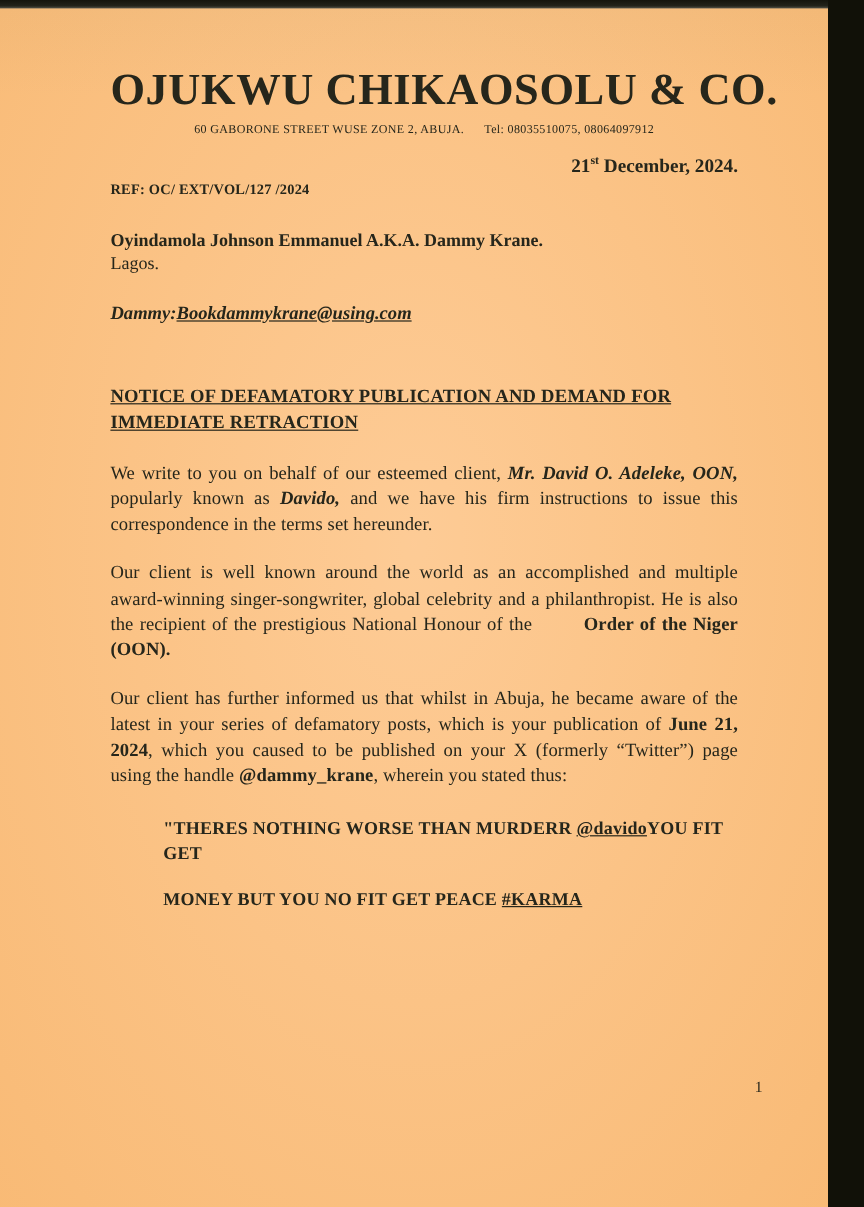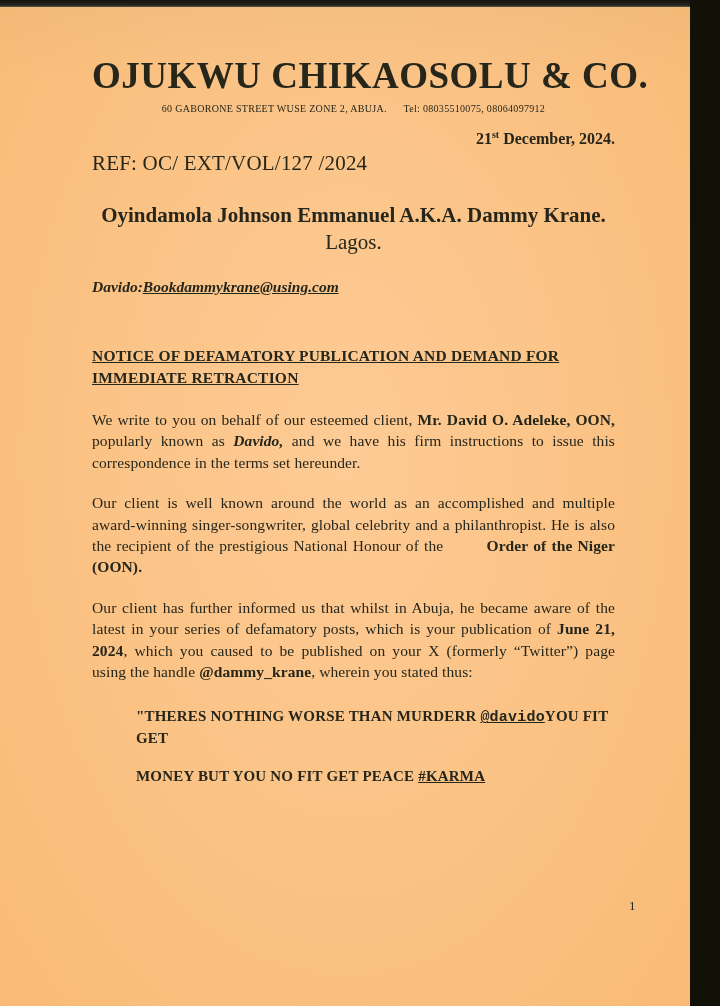--- a/index.html
+++ b/index.html
@@ -56,30 +56,29 @@
   }
   .firm-contact .phone { margin-left: 14px; }
   .date-line {
     text-align: right;
     font-weight: bold;
     font-size: 16px;
     margin-top: 15px;
     line-height: 1.2;
   }
   .ref-line {
-    font-weight: normal;
-    font-size: 21px;
+    font-weight: bold;
+    font-size: 12px;
     margin-top: 3px;
     letter-spacing: 0.2px;
   }
   .recipient {
     margin-top: 26px;
-    font-size: 21px;
+    font-size: 15px;
     line-height: 1.25;
-    text-align: center;
   }
   .recipient .name { font-weight: bold; }
   .delivery {
     margin-top: 22px;
     font-size: 15.5px;
     font-style: italic;
     font-weight: bold;
     line-height: 1.3;
   }
   .subject {
@@ -132,36 +131,36 @@
     <div class="date-line"><span>21</span><span style="vertical-align: super; font-size: 0.62em;">st</span><span> December, 2024.</span></div>
 
     <div class="ref-line">REF: OC/ EXT/VOL/127 /2024</div>
 
     <div class="recipient">
       <div class="name">Oyindamola Johnson Emmanuel A.K.A. Dammy Krane.</div>
       <div class="city">Lagos.</div>
     </div>
 
     <div class="delivery">
-      <div><span>Davido:</span><span style="text-decoration: underline;">Bookdammykrane@using.com</span></div>
+      <div><span>Dammy:</span><span style="text-decoration: underline;">Bookdammykrane@using.com</span></div>
     </div>
 
     <div class="subject">
       <div class="subject-line">NOTICE OF DEFAMATORY PUBLICATION AND DEMAND FOR</div>
       <div class="subject-line">IMMEDIATE RETRACTION</div>
     </div>
 
-    <div class="para"><span>We write to you on behalf of our esteemed client, </span><span style="font-weight: bold;">Mr. David O. Adeleke, OON,</span><span> popularly known as </span><span style="font-weight: bold; font-style: italic;">Davido,</span><span> and we have his firm instructions to issue this correspondence in the terms set hereunder.</span></div>
+    <div class="para"><span>We write to you on behalf of our esteemed client, </span><span style="font-weight: bold; font-style: italic;">Mr. David O. Adeleke, OON,</span><span> popularly known as </span><span style="font-weight: bold; font-style: italic;">Davido,</span><span> and we have his firm instructions to issue this correspondence in the terms set hereunder.</span></div>
 
     <div class="para"><span>Our client is well known around the world as an accomplished and multiple award-winning singer-songwriter, global celebrity and a philanthropist. He is also the recipient of the prestigious National Honour of the </span><span style="font-weight: bold; margin-left: 38px;">Order of the Niger (OON).</span></div>
 
 
     <div class="para"><span>Our client has further informed us that whilst in Abuja, he became aware of the latest in your series of defamatory posts, which is your publication of </span><span style="font-weight: bold;">June 21, 2024</span><span>, which you caused to be published on your X (formerly “Twitter”) page using the handle </span><span style="font-weight: bold;">@dammy_krane</span><span>, wherein you stated thus:</span></div>
 
     <div class="quote">
-      <div class="quote-line"><span>"THERES NOTHING WORSE THAN MURDERR </span><span style="text-decoration: underline; font-family: Liberation Mono, monospace;">@davido</span><span>YOU FIT GET</span></div>
+      <div class="quote-line"><span>"THERES NOTHING WORSE THAN MURDERR </span><span style="text-decoration: underline;">@davido</span><span>YOU FIT GET</span></div>
       <div class="quote-line"><span>MONEY BUT YOU NO FIT GET PEACE </span><span style="text-decoration: underline;">#KARMA</span></div>
     </div>
 
   </div>
 
   <div class="page-number">1</div>
 </div>
 
 </body></html>

